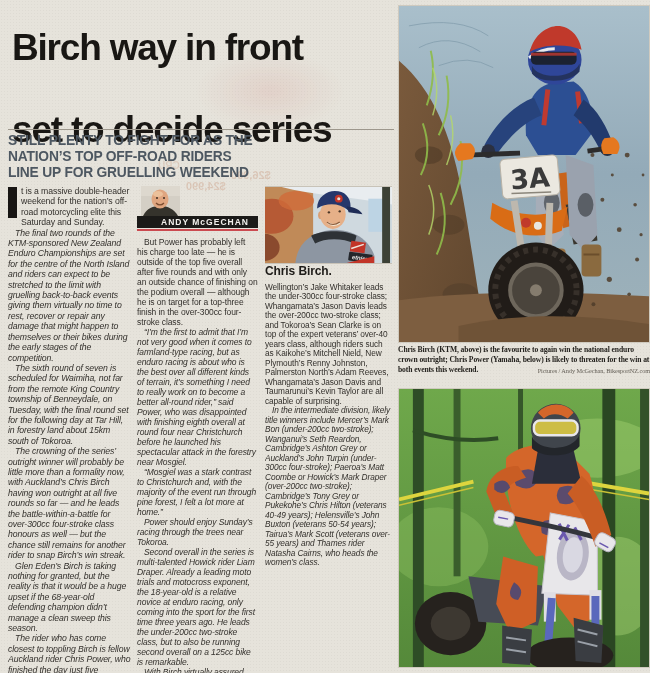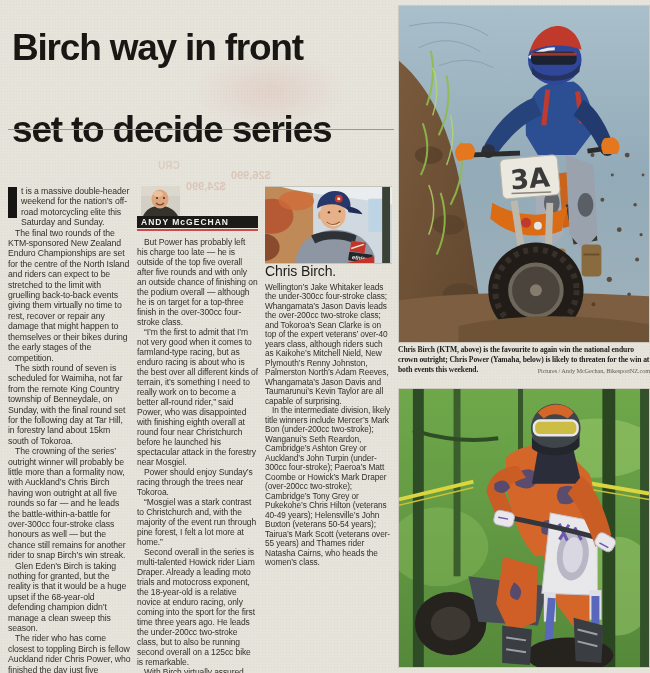--- a/index.html
+++ b/index.html
@@ -17,32 +17,32 @@
   .rule{position:absolute;left:8px;top:129px;width:386px;height:1px;background:#9d978c;}
   .subhead{position:absolute;left:8px;top:133px;width:384px;
     font-weight:bold;font-size:13.8px;line-height:16px;letter-spacing:-.2px;color:#4d5761;}
   
   .columns{position:absolute;left:8px;top:186px;width:384px;height:487px;display:flex;}
   .col{overflow:hidden;height:487px;font-size:8.7px;line-height:10.4px;letter-spacing:-.1px;}
   .col1{width:123px;margin-right:6px;}
   .col2{width:121px;margin-right:7px;font-size:8.5px;line-height:10px;}
   .col3{width:127px;font-size:8.3px;line-height:9.5px;}
   .col p{margin:0;}
-  .col p + p{text-indent:7px;}
+  .col p + p{text-indent:7px;font-style:italic;}
   .dropcap{float:left;width:9px;height:31px;background:#171513;color:transparent;
     overflow:hidden;margin:1px 4px 0 0;}
   
   .byline-photo{display:block;width:39px;height:30px;margin-left:4px;}
   .byline-bar{width:121px;height:12px;background:#1b1a18;color:#f2f0ec;
-    font-size:8.5px;font-weight:bold;letter-spacing:1px;line-height:12px;padding-left:4px;
+    font-size:8.5px;font-weight:bold;letter-spacing:1px;line-height:12px;padding-left:24px;
     box-sizing:border-box;white-space:nowrap;}
   .byline-red{width:121px;height:2px;background:#cb4a50;margin:1px 0 6px 0;}
   
   .portrait{display:block;width:142px;height:78px;margin-left:-14px;border:1px solid #c8c3b8;box-sizing:border-box;}
-  .portrait-caption{font-size:14px;font-weight:normal;color:#1e1c19;margin:3px 0 6px 0;}
+  .portrait-caption{font-size:12px;font-weight:bold;color:#1e1c19;margin:3px 0 6px 0;}
   
   .rail{position:absolute;left:398px;top:0;width:252px;height:673px;}
   .rail svg{display:block;border:1px solid #cfcabf;box-sizing:border-box;}
   .photo-top{position:absolute;left:0;top:5px;width:252px;height:338px;}
   .caption-box{position:absolute;left:0;top:345px;width:252px;height:40px;
     font-size:7.6px;line-height:10px;font-weight:bold;color:#23211d;letter-spacing:-.1px;font-family:Liberation Serif, serif;}
   .credit{position:absolute;right:0;top:21px;font-weight:normal;font-size:6.3px;color:#625d55;}
   .photo-bottom{position:absolute;left:0;top:388px;width:252px;height:280px;}
   
   .ghost{position:absolute;font-weight:bold;color:#b05a30;transform:scaleX(-1);
@@ -63,49 +63,52 @@
   <div class="ghost ghost1">CRU</div>
   <div class="ghost ghost2">$24,990</div>
   <div class="ghost ghost3">$26,990</div>
 
   <h1 class="headline"><span>Birch way in front</span><br>
     <br>
     <span>set to decide series</span></h1>
 
   <div class="rule"></div>
 
+  <div class="subhead"><span>STILL PLENTY TO FIGHT FOR AS THE</span><br>
+    <span>NATION’S TOP OFF-ROAD RIDERS</span><br>
+    <span>LINE UP FOR GRUELLING WEEKEND</span></div>
 
   <div class="columns">
 
     <div class="col col1">
       <p><span class="dropcap">I</span><span>t is a massive double-header weekend for the nation’s off-road motorcycling elite this Saturday and Sunday.</span></p>
       <p>The final two rounds of the KTM-sponsored New Zealand Enduro Championships are set for the centre of the North Island and riders can expect to be stretched to the limit with gruelling back-to-back events giving them virtually no time to rest, recover or repair any damage that might happen to themselves or their bikes during the early stages of the competition.</p>
-      <p>The sixth round of seven is scheduled for Waimiha, not far from the remote King Country township of Benneydale, on Sunday, with the final round set for the following day at Tar Hill, in forestry land about 15km south of Tokoroa.</p>
+      <p>The sixth round of seven is scheduled for Waimiha, not far from the remote King Country township of Benneydale, on Tuesday, with the final round set for the following day at Tar Hill, in forestry land about 15km south of Tokoroa.</p>
       <p>The crowning of the series’ outright winner will probably be little more than a formality now, with Auckland’s Chris Birch having won outright at all five rounds so far — and he leads the battle-within-a-battle for over-300cc four-stroke class honours as well — but the chance still remains for another rider to snap Birch’s win streak.</p>
       <p>Glen Eden’s Birch is taking nothing for granted, but the reality is that it would be a huge upset if the 68-year-old defending champion didn’t manage a clean sweep this season.</p>
       <p>The rider who has come closest to toppling Birch is fellow Auckland rider Chris Power, who finished the day just five seconds behind Birch at round five near Mosgiel last month.</p>
     </div>
 
     <div class="col col2">
       <svg class="byline-photo" viewBox="0 0 39 30">
         <rect width="39" height="30" fill="#d4cfc5"></rect>
         <rect width="39" height="10" fill="#ddd8ce"></rect>
         <path d="M2,30 C6,22 12,20 19,20 C27,20 33,23 37,30 Z" fill="#35332c"></path>
         <ellipse cx="19" cy="13" rx="8.5" ry="9.5" fill="#dfa57f"></ellipse>
         <ellipse cx="17" cy="8" rx="5" ry="3" fill="#ecc19b"></ellipse>
         <circle cx="16" cy="12" r="1" fill="#3c2c20"></circle>
           <circle cx="23" cy="12" r="1" fill="#3c2c20"></circle>
         <path d="M15,17 q4,4 8,0" stroke="#7a4c30" stroke-width="1.2" fill="none"></path>
       </svg>
       <div class="byline-bar"><span>ANDY McGECHAN</span></div>
       <div class="byline-red"></div>
       <p style="text-indent:7px;">But Power has probably left his charge too late — he is outside of the top five overall after five rounds and with only an outside chance of finishing on the podium overall — although he is on target for a top-three finish in the over-300cc four-stroke class.</p>
       <p>“I’m the first to admit that I’m not very good when it comes to farmland-type racing, but as enduro racing is about who is the best over all different kinds of terrain, it’s something I need to really work on to become a better all-round rider,” said Power, who was disappointed with finishing eighth overall at round four near Christchurch before he launched his spectacular attack in the forestry near Mosgiel.</p>
+      <p>“Mosgiel was a stark contrast to Christchurch and, with the majority of the event run through pine forest, I felt a lot more at home.”</p>
       <p>Power should enjoy Sunday’s racing through the trees near Tokoroa.</p>
-      <p>“Mosgiel was a stark contrast to Christchurch and, with the majority of the event run through pine forest, I felt a lot more at home.”</p>
       <p>Second overall in the series is multi-talented Howick rider Liam Draper. Already a leading moto trials and motocross exponent, the 18-year-old is a relative novice at enduro racing, only coming into the sport for the first time three years ago. He leads the under-200cc two-stroke class, but to also be running second overall on a 125cc bike is remarkable.</p>
       <p>With Birch virtually assured</p>
     </div>
 
     <div class="col col3">
       <svg class="portrait" viewBox="0 0 142 78" preserveAspectRatio="none">
         <rect width="142" height="78" fill="#cfd9df"></rect>
         <rect x="0" y="0" width="62" height="78" fill="#c08a58"></rect>
         <ellipse cx="20" cy="30" rx="22" ry="18" fill="#b65a35"></ellipse>
         <ellipse cx="45" cy="14" rx="18" ry="10" fill="#cf6a3a" opacity=".8"></ellipse>

